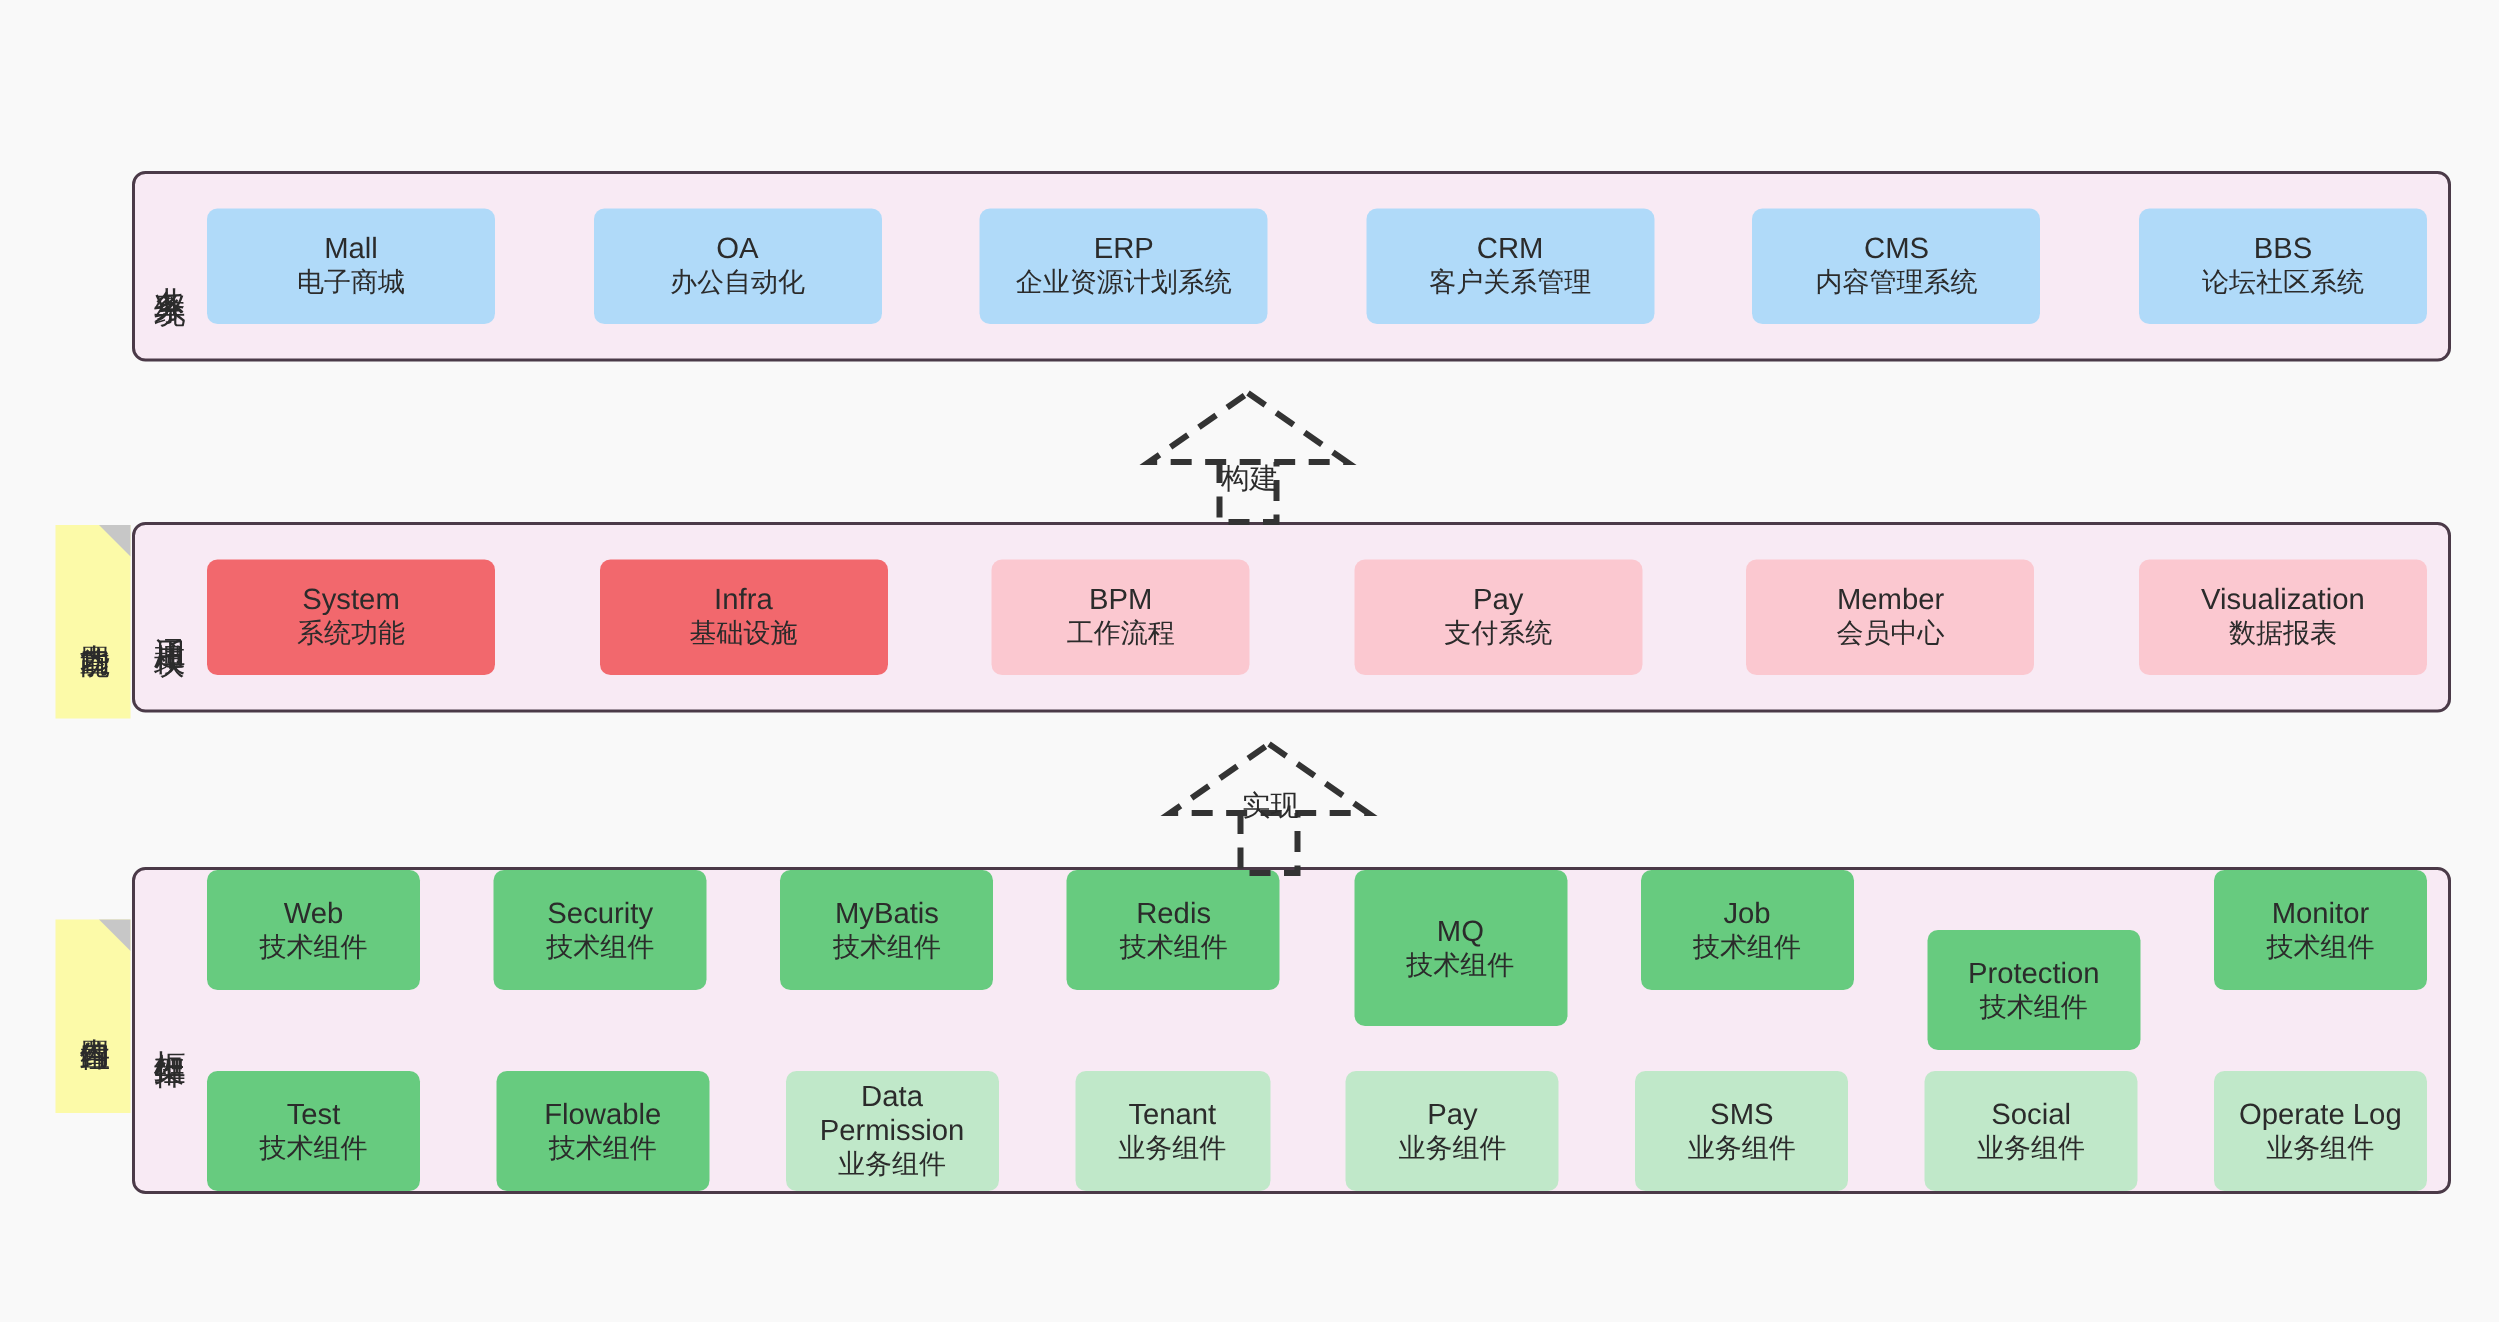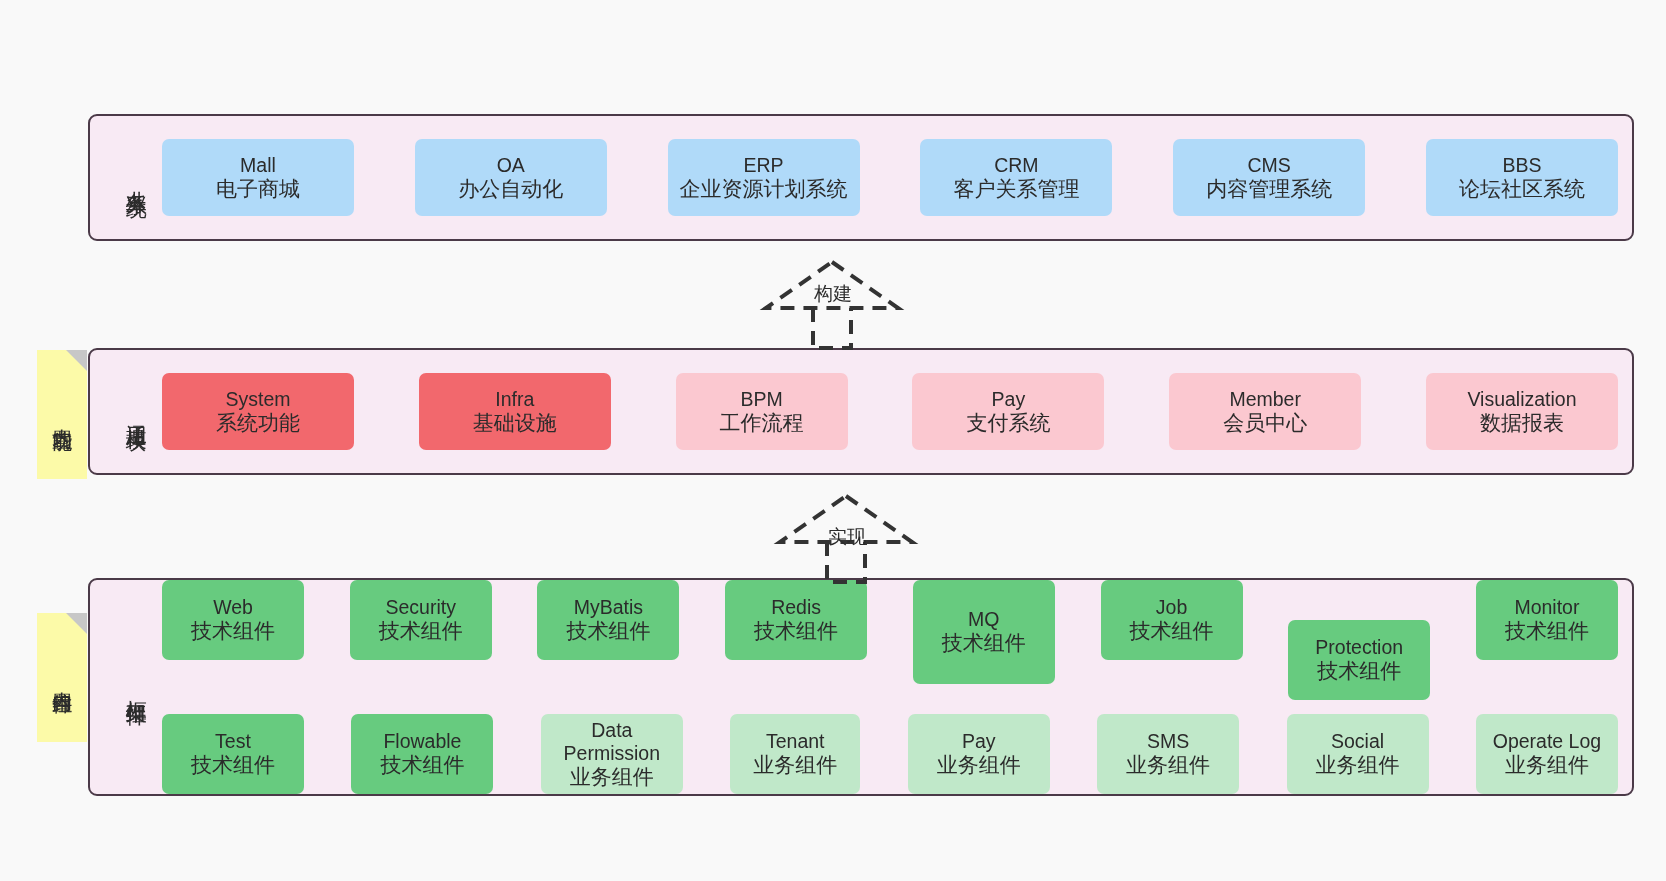--- a/index.html
+++ b/index.html
@@ -26,21 +26,20 @@
 
   
   .layer {
     position: absolute;
     background: #f8eaf4;
     border: 2.2px solid #4b3a48;
     border-radius: 9px;
     box-sizing: border-box;
     display: flex;
     align-items: stretch;
-    padding-left: 24px;
   }
 
   .layer-label {
     flex: 0 0 auto;
     width: 44px;
     display: flex;
     align-items: center;
     justify-content: center;
     font-size: 21px;
     letter-spacing: 2px;
@@ -76,21 +75,21 @@
     display: flex;
     flex-direction: column;
     align-items: center;
     justify-content: center;
     text-align: center;
     line-height: 1.18;
     padding: 4px 6px;
     color: #2b2b2b;
   }
   .card .t1 { font-size: 19.5px; }
-  .card .t2 { font-size: 21px; }
+  .card .t2 { font-size: 18px; }
 
   .c-blue        { background: #b0daf9; }
   .c-red         { background: #f2686d; }
   .c-pink        { background: #fbc8d0; }
   .c-green       { background: #67cb7f; }
   .c-green-light { background: #c0e8c9; }
 
   
   .note {
     position: absolute;
@@ -169,21 +168,21 @@
     </div>
   </div>
 
   <div class="connector" style="left:752px; top:258px; width:160px; height:92px;">
     <svg width="160" height="92" viewBox="0 0 160 92">
 
       <path d="M 80 4 L 146 50 L 14 50 Z" fill="none" stroke="#333333" stroke-width="4" stroke-dasharray="14 9" stroke-linejoin="miter"></path>
 
       <path d="M 61 50 L 61 90 L 99 90 L 99 50" fill="none" stroke="#333333" stroke-width="4" stroke-dasharray="14 9"></path>
     </svg>
-    <span class="conn-label" style="left:62px; top:23px;">构建</span>
+    <span class="conn-label" style="left:62px; top:48px;">构建</span>
   </div>
 
   <div class="note" style="left:37px; top:350px; height:129px;">
     <span class="fold"></span>
     <span>内置功能</span>
   </div>
 
   <div class="layer" id="layer-1" style="left:88px; top:348px; width:1546px; height:127px;">
     <div class="layer-label">通用模块</div>
     <div class="layer-body">

